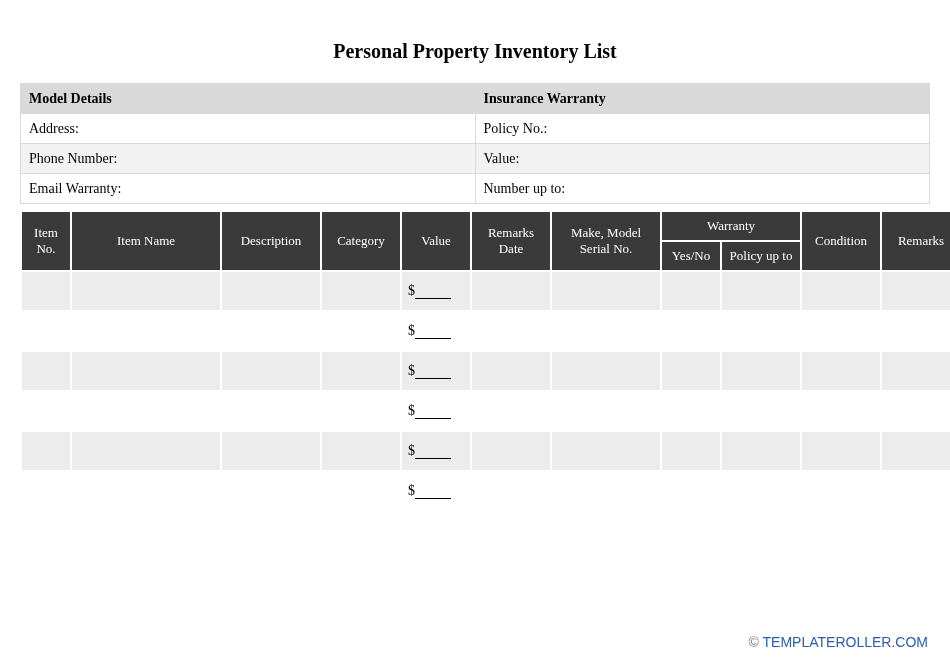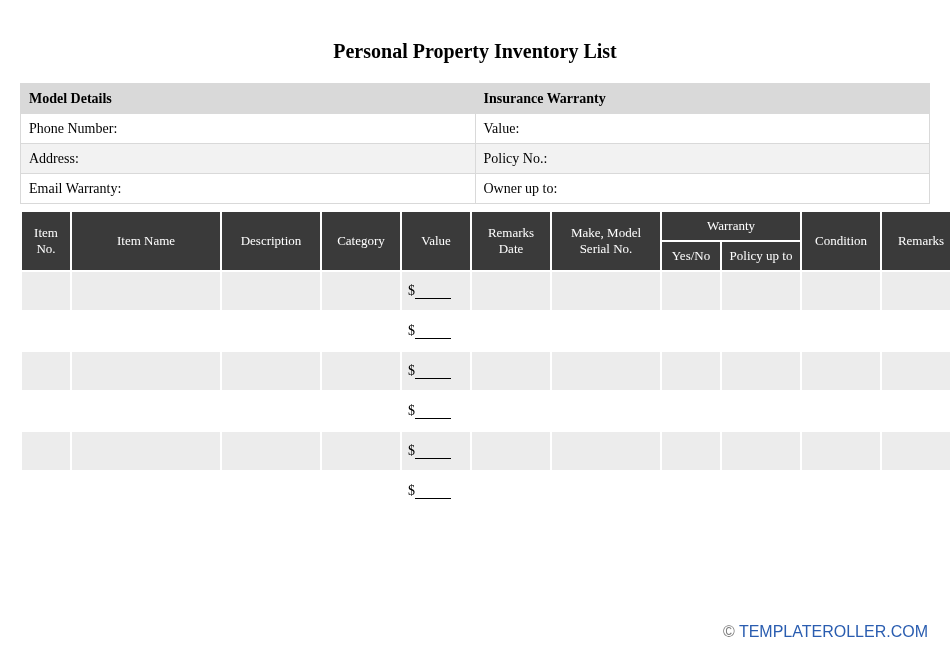--- a/index.html
+++ b/index.html
@@ -86,23 +86,23 @@
   .col-value    { width: 70px; }
   .col-pdate    { width: 80px; }
   .col-mms      { width: 110px; }
   .col-wyn      { width: 60px; }
   .col-wvu      { width: 80px; }
   .col-cond     { width: 80px; }
   .col-rem      { width: 80px; }
 
   .footer-link {
     position: absolute;
-    bottom: 31px;
+    bottom: 22px;
     right: 22px;
-    font-size: 16px;
+    font-size: 14px;
     color: #7a7a7a;
     font-family: Arial, sans-serif;
     margin-top: 47px;
   }
   .footer-link a {
     color: #2a5db0;
     text-decoration: none;
   }
 </style>
 </head>
@@ -110,30 +110,30 @@
 
 <h1 class="title">Personal Property Inventory List</h1>
 
 <table class="details-table">
   <tbody>
       <tr class="section-header">
     <td>Model Details</td>
     <td>Insurance Warranty</td>
   </tr>
   <tr>
+    <td>Address:</td>
+    <td>Policy No.:</td>
+  </tr>
+  <tr>
     <td>Phone Number:</td>
     <td>Value:</td>
   </tr>
   <tr>
-    <td>Address:</td>
-    <td>Policy No.:</td>
-  </tr>
-  <tr>
     <td>Email Warranty:</td>
-    <td>Owner up to:</td>
+    <td>Number up to:</td>
   </tr>
 </tbody>
   </table>
 
 <table class="inv-table">
   <colgroup>
     <col class="col-itemno">
       <col class="col-itemname">
       <col class="col-desc">
     <col class="col-cat">

